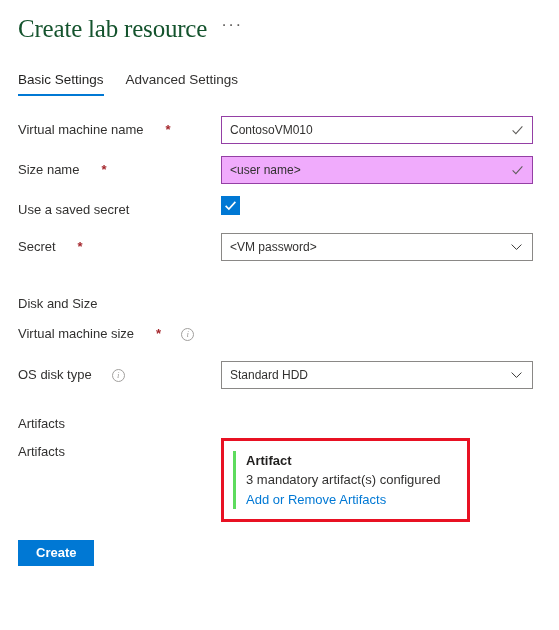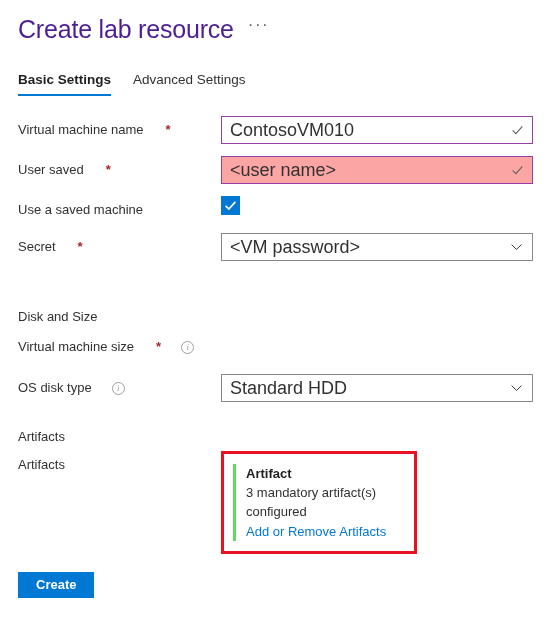--- a/index.html
+++ b/index.html
@@ -13,23 +13,24 @@
     overflow: hidden;
     position: relative;
   }
 
   
   .page-header { padding: 14px 0 0 18px; }
   .title-row { display: flex; align-items: center; gap: 14px; }
   .page-title {
     font-size: 25px;
     font-weight: 400;
-    color: #4c1d95;
+    color: #14532d;
     letter-spacing: -0.2px;
     line-height: 30px;
+    font-family: Liberation Serif, serif;
   }
   .ellipsis-btn {
     color: #605e5c;
     font-size: 17px;
     line-height: 10px;
     letter-spacing: 1.5px;
     padding-bottom: 8px;
     cursor: pointer;
     user-select: none;
   }
@@ -46,21 +47,21 @@
     margin: 28px 0 0 18px;
   }
   .tab {
     font-size: 13.5px;
     color: #323130;
     padding-bottom: 9px;
     cursor: pointer;
     position: relative;
     white-space: nowrap;
   }
-  .tab.active { font-weight: 700; color: #201f1e; }
+  .tab.active { font-weight: 400; color: #201f1e; }
   .tab.active::after {
     content: "";
     position: absolute;
     left: 0; right: 0; bottom: 0;
     height: 2.5px;
     background: #0078d4;
   }
 
   
   .form { margin-top: 20px; }
@@ -107,25 +108,25 @@
   
   .txtfield {
     position: relative;
     width: 312px;
     height: 28px;
     border: 1px solid #8a8886;
     background: #ffffff;
     display: flex;
     align-items: center;
     padding: 0 28px 0 8px;
-    font-size: 18px;
+    font-size: 12px;
     color: #323130;
   }
   .txtfield.purple { border-color: #8a2be2; border-color: #943fa5; }
-  .txtfield.autofill { background: #fca5a5; }
+  .txtfield.autofill { background: #f0abfc; }
   .txtfield .val { white-space: nowrap; overflow: hidden; }
   .check-mark {
     position: absolute;
     right: 8px; top: 50%;
     transform: translateY(-50%);
     width: 13px; height: 13px;
     color: #605e5c;
   }
   .chev {
     position: absolute;
@@ -167,21 +168,21 @@
     color: #0078d4;
     cursor: pointer;
     text-decoration: none;
     display: inline-block;
   }
 
   
   .annot {
     border: 3px solid #e81123;
     padding: 10px 0 10px 9px;
-    width: 196px;
+    width: 249px;
   }
 
   
   .create-btn {
     margin: 0 0 0 18px;
     background: #0078d4;
     color: #ffffff;
     font-size: 13px;
     font-weight: 700;
     font-family: "Liberation Sans", sans-serif;
@@ -223,37 +224,37 @@
         <svg class="check-mark" viewBox="0 0 16 16" fill="none">
             <path d="M2 8.5l4 4 8-9" stroke="currentColor" stroke-width="1.3"></path>
           </svg>
       </div>
     </div>
   </div>
 
   
   <div class="row" style="margin-bottom:12px;">
     <div class="lbl">
-      <span>User saved</span>
+      <span>Size name</span>
         <span class="req">*</span>
     </div>
     <div class="ctrl">
       <div class="txtfield purple autofill">
         <span class="val">&lt;user name&gt;</span>
         <svg class="check-mark" viewBox="0 0 16 16" fill="none">
             <path d="M2 8.5l4 4 8-9" stroke="currentColor" stroke-width="1.3"></path>
           </svg>
       </div>
     </div>
   </div>
 
   
   <div class="row" style="margin-bottom:13px;">
     <div class="lbl">
-      <span>Use a saved machine</span>
+      <span>Use a saved secret</span>
     </div>
     <div class="ctrl">
       <div class="cbox">
         <svg viewBox="0 0 16 16" fill="none">
             <path d="M2 8.5l4 4 8-9" stroke="currentColor" stroke-width="2"></path>
           </svg>
       </div>
     </div>
   </div>
 
@@ -267,21 +268,21 @@
       <div class="txtfield">
         <span class="val">&lt;VM password&gt;</span>
         <svg class="chev" viewBox="0 0 16 16" fill="none">
             <path d="M2 5l6 6 6-6" stroke="currentColor" stroke-width="1.2"></path>
           </svg>
       </div>
     </div>
   </div>
 
   
-  <div class="section-label" style="margin-top:48px; margin-bottom:9px;">Disk and Size</div>
+  <div class="section-label" style="margin-top:35px; margin-bottom:9px;">Disk and Size</div>
 
   
   <div class="row">
     <div class="lbl">
       <span>Virtual machine size</span>
         <span class="req">*</span>
       <span class="info-icon">i</span>
     </div>
   </div>
 

